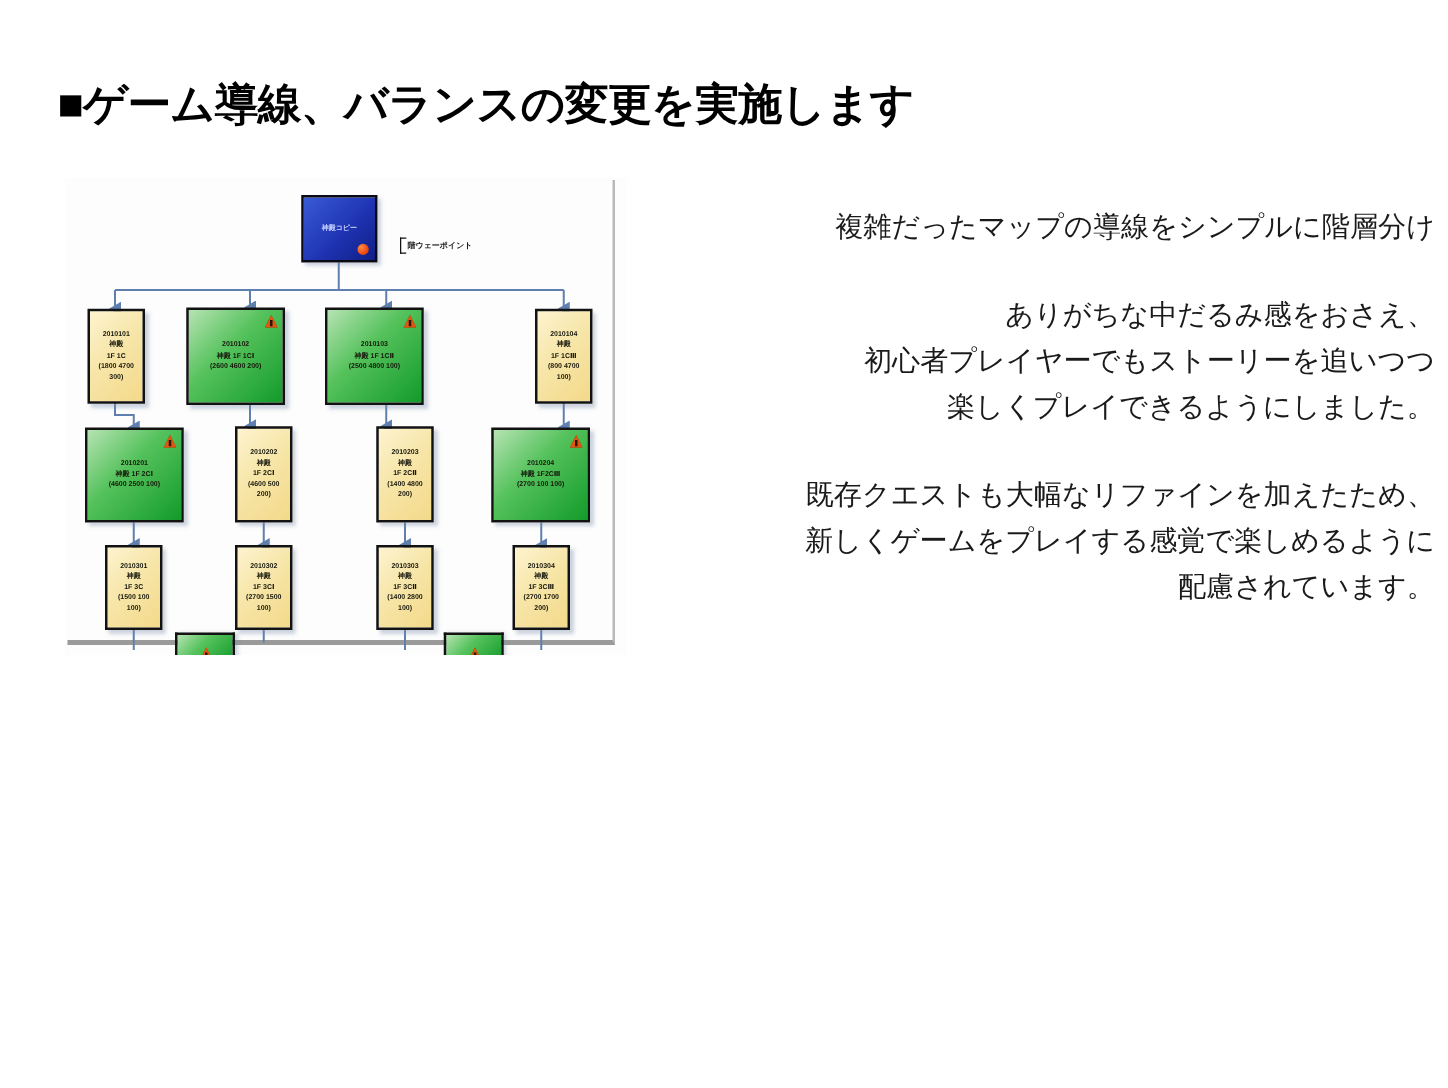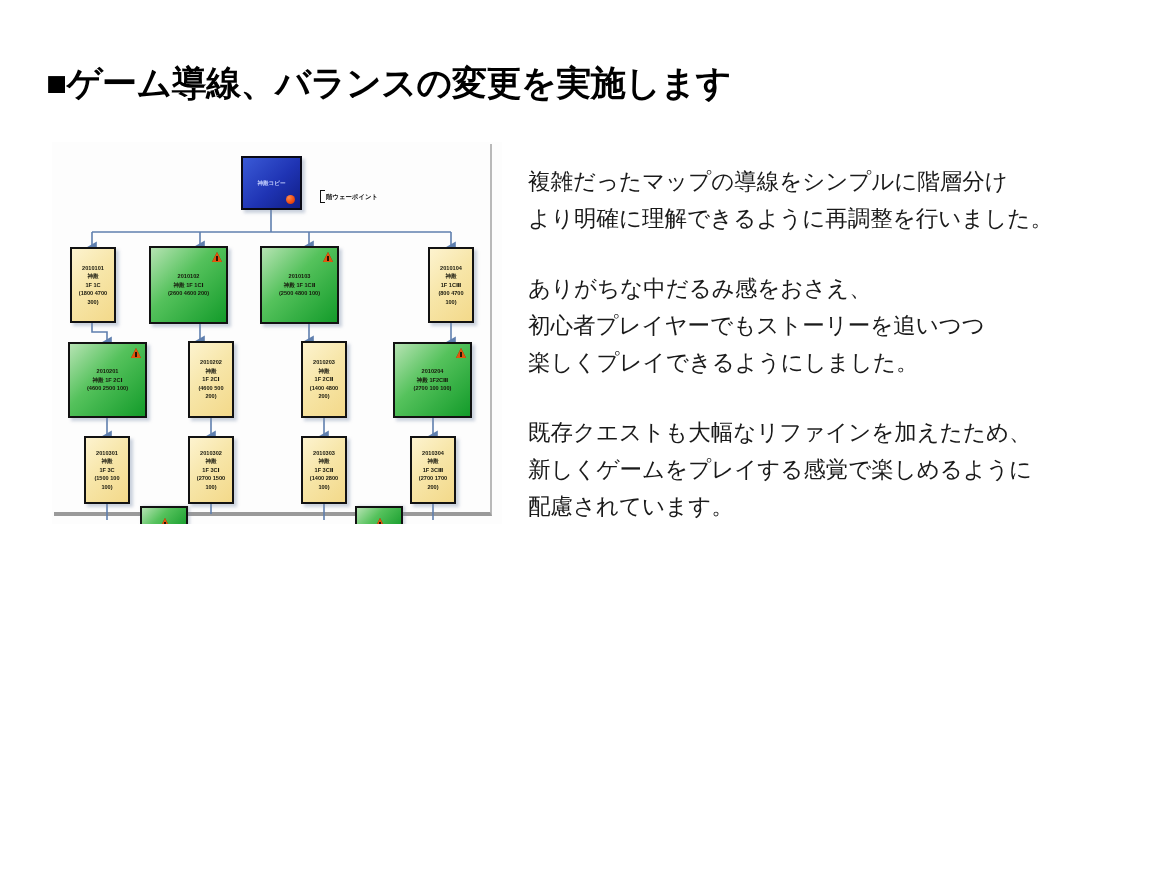--- a/index.html
+++ b/index.html
@@ -29,20 +29,21 @@
 
   
   #body-copy {
     position: absolute;
     left: 528px;
     top: 163px;
     width: 620px;
     font-size: 22.5px;
     line-height: 37px;
     color: #1a1a1a;
+    text-align: right;
   }
   #body-copy .para { margin: 0 0 33px 0; }
   #body-copy .para:last-child { margin-bottom: 0; margin-top: 13px; }
   #body-copy .line { white-space: nowrap; }
 
   
   #diagram-figure {
     position: absolute;
     left: 52px;
     top: 142px;
@@ -330,21 +331,20 @@
       <span class="warn-icon" style="right:16px; top:10px;"></span>
     </div>
 
   </div>
 </div>
 
 <div id="body-copy">
 
   <div class="para">
     <div class="line">複雑だったマップの導線をシンプルに階層分け</div>
-    <div class="line">より明確に理解できるように再調整を行いました。</div>
   </div>
 
   <div class="para">
     <div class="line">ありがちな中だるみ感をおさえ、</div>
     <div class="line">初心者プレイヤーでもストーリーを追いつつ</div>
     <div class="line">楽しくプレイできるようにしました。</div>
   </div>
 
   <div class="para">
     <div class="line">既存クエストも大幅なリファインを加えたため、</div>

